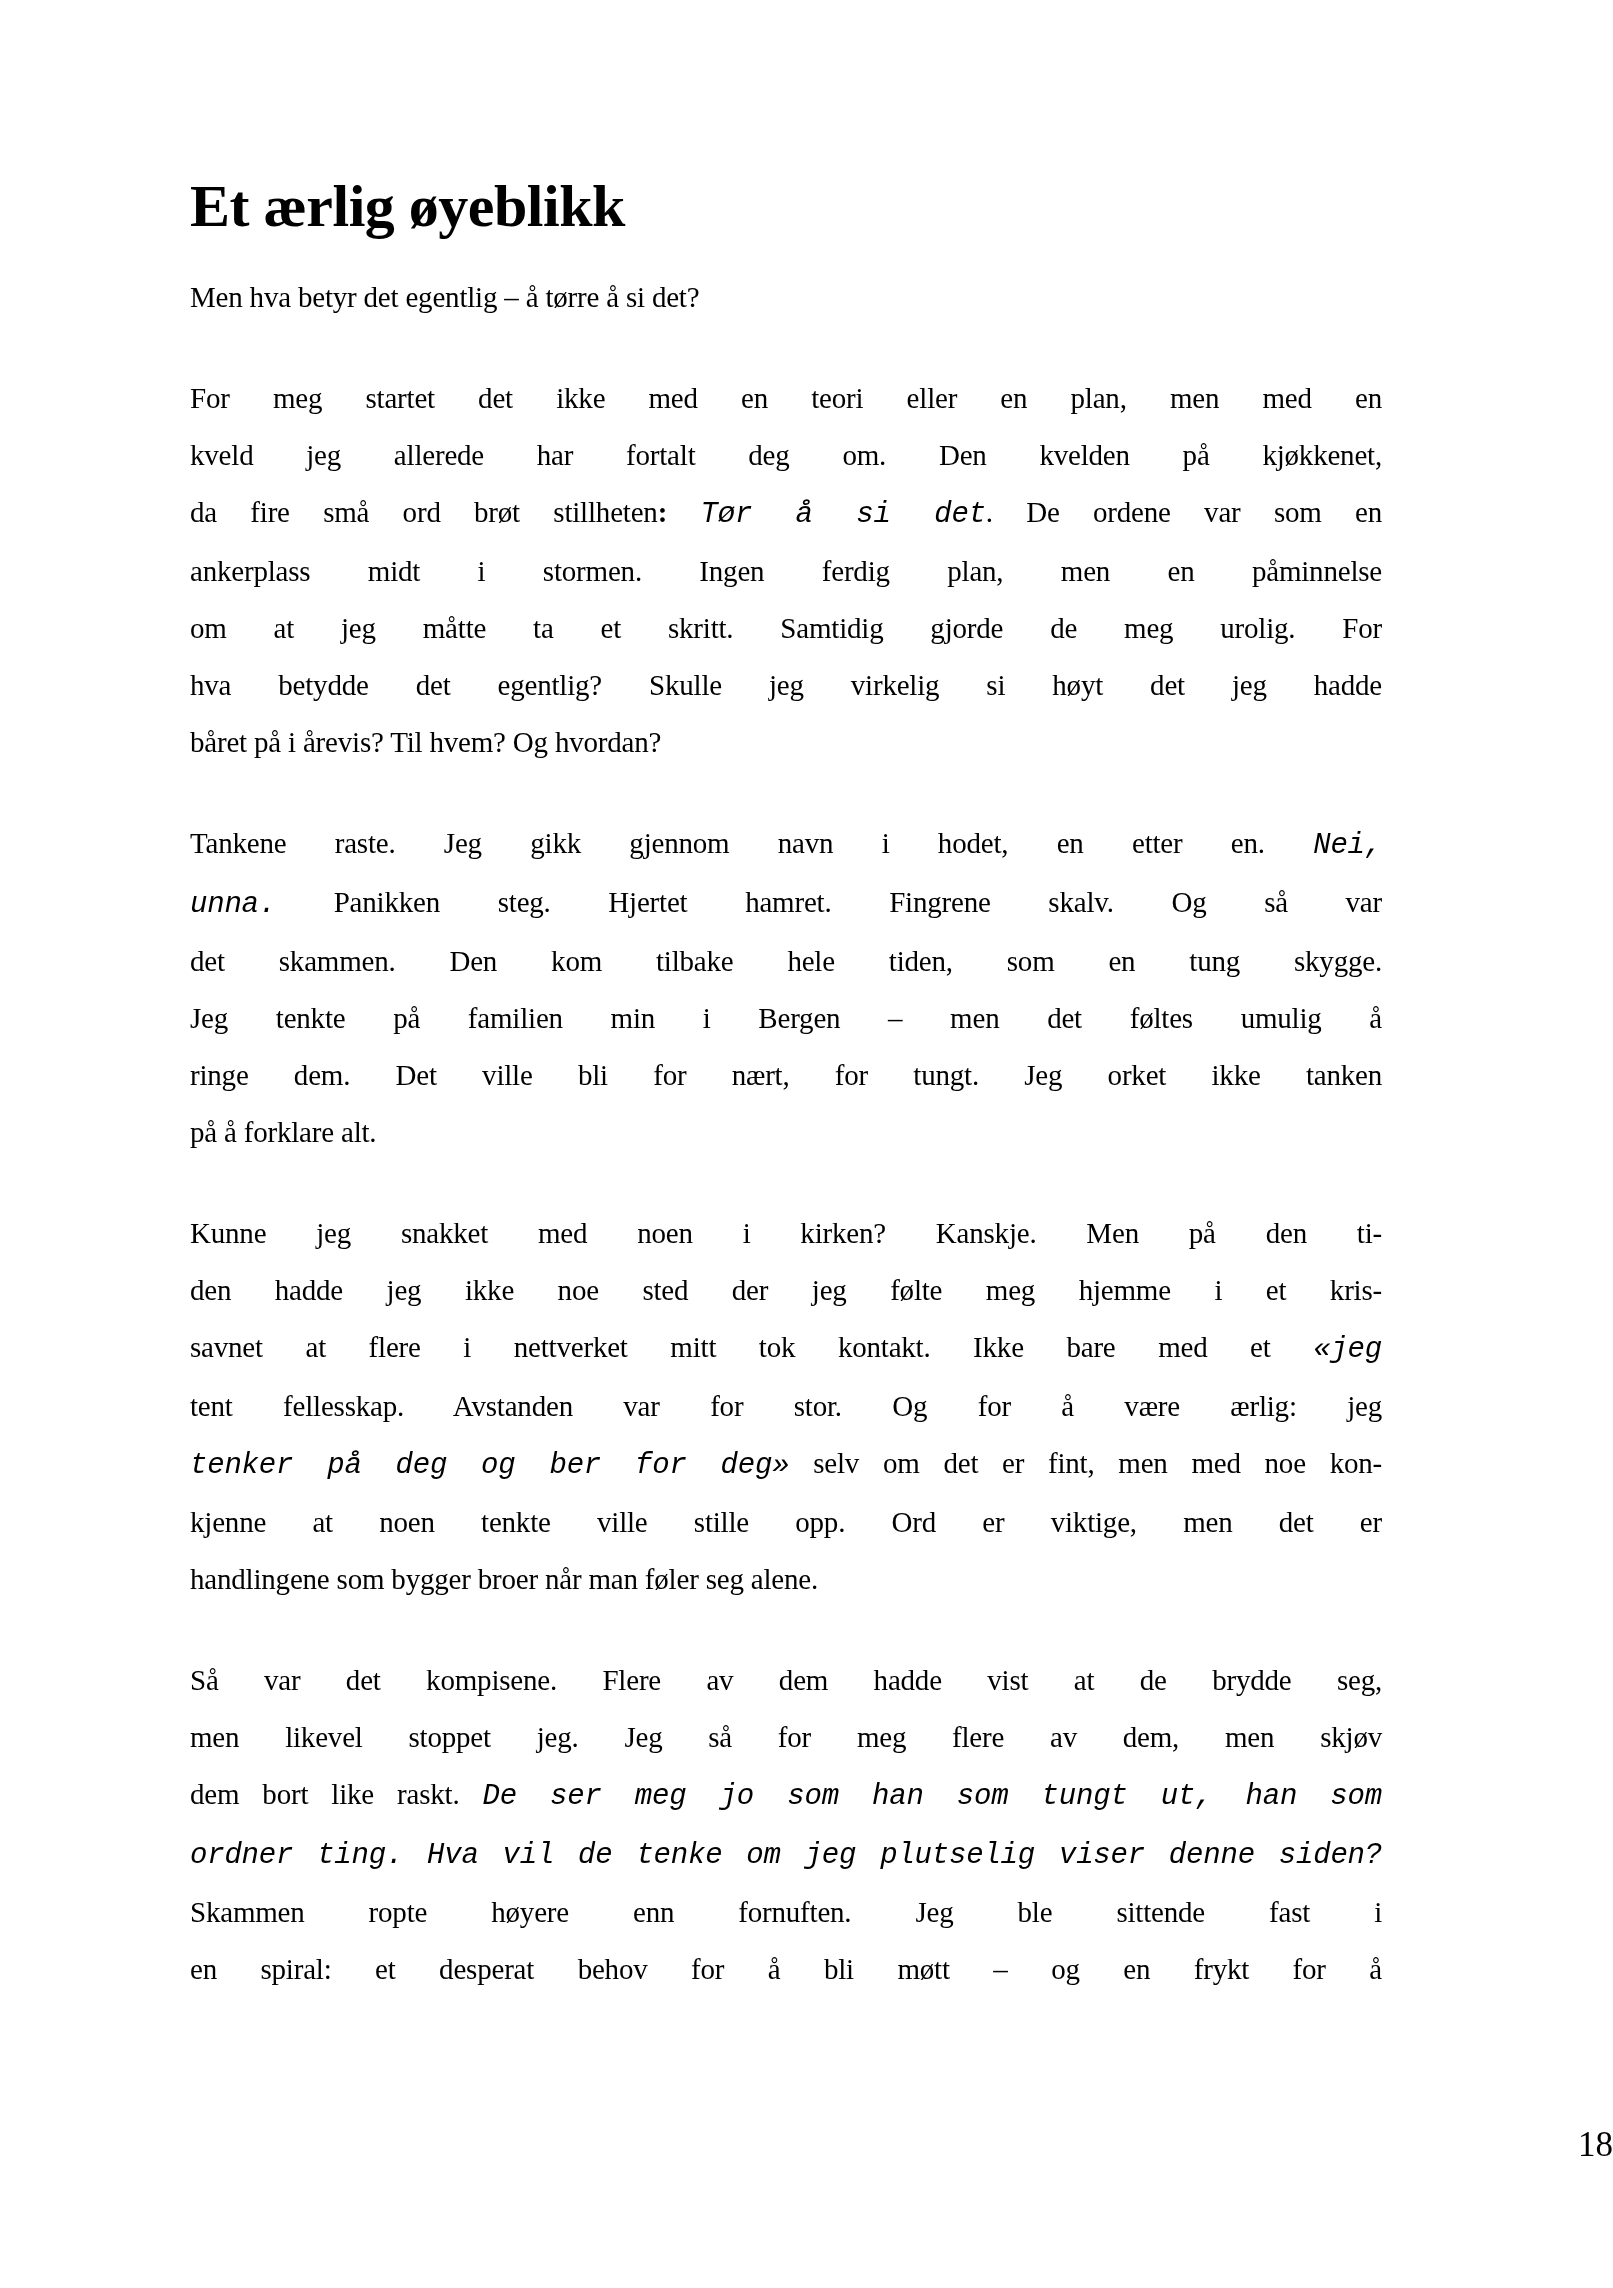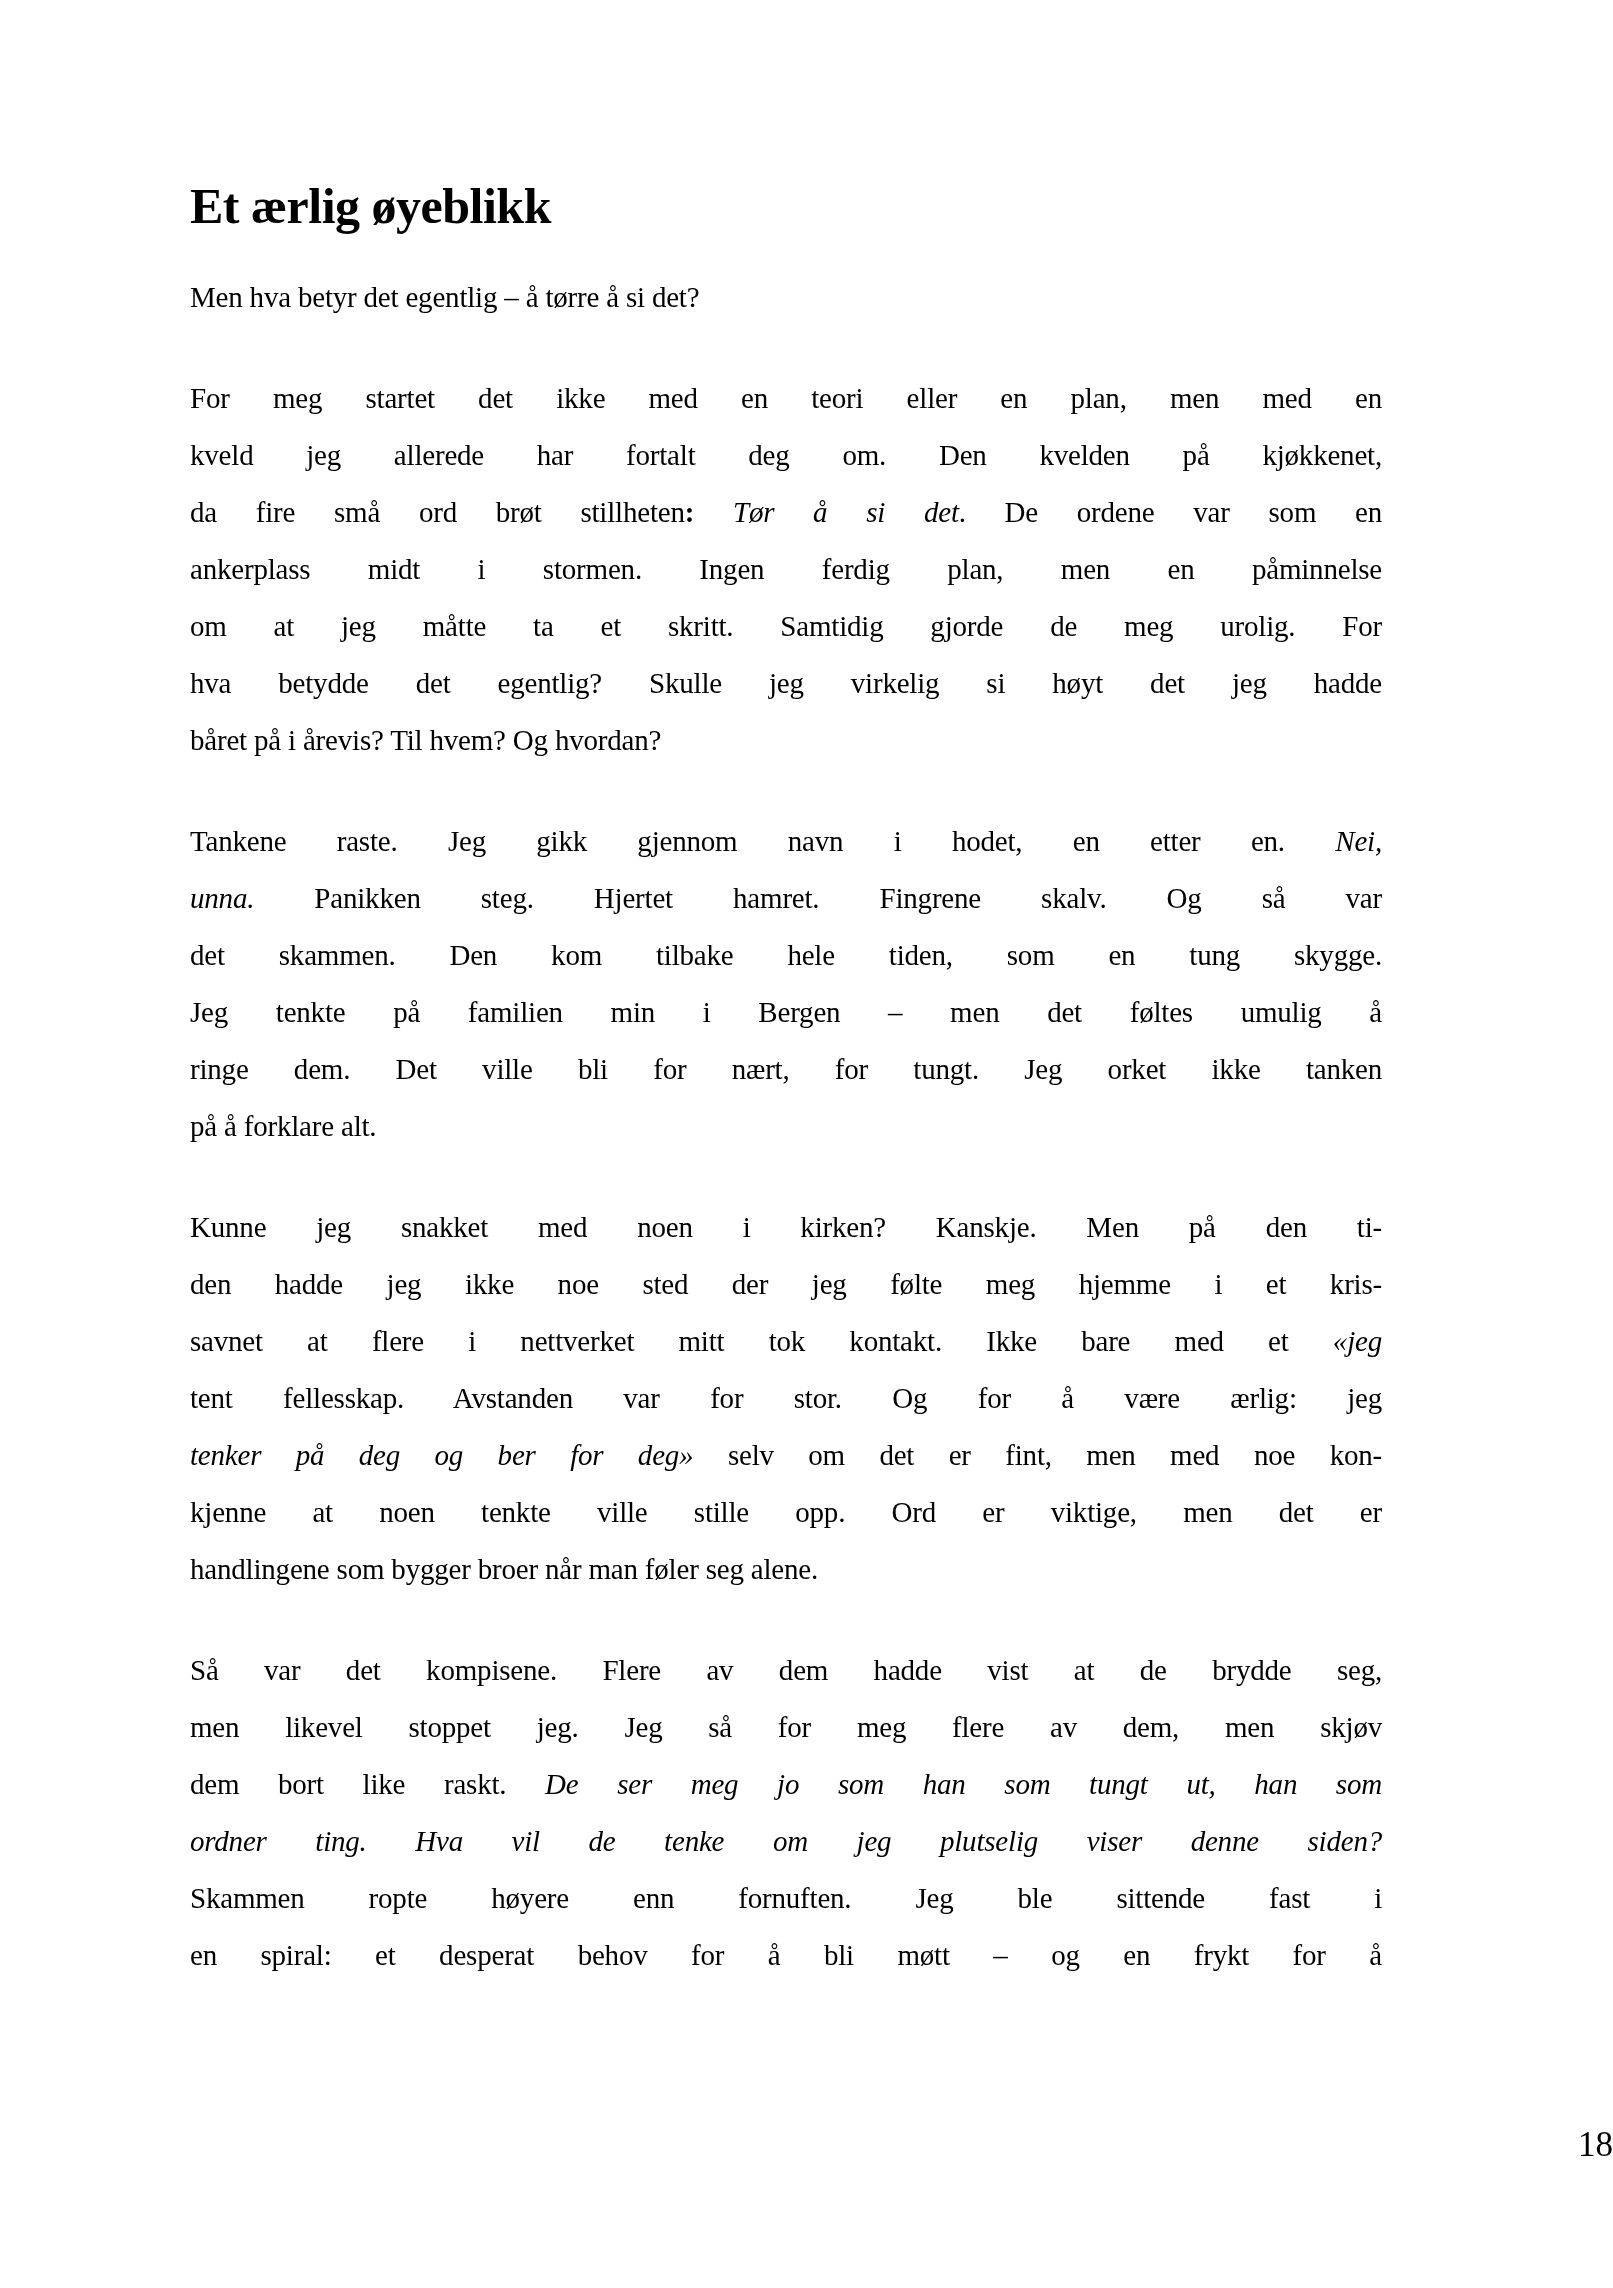--- a/index.html
+++ b/index.html
@@ -17,40 +17,40 @@
     overflow: hidden;
   }
   .content {
     position: absolute;
     left: 190px;
     top: 177px;
     width: 1192px;
   }
   h1.chapter-title {
     margin: 0 0 33px 0;
-    font-size: 50px;
+    font-size: 60px;
     line-height: 59px;
     font-weight: bold;
     letter-spacing: -0.5px;
   }
   .para {
     font-size: 29px;
     line-height: 57px;
     margin: 0 0 44px 0;
     letter-spacing: -0.2px;
   }
   .para:last-child { margin-bottom: 0; }
   .line {
     text-align: justify;
     text-align-last: justify;
   }
   .line.final {
     text-align-last: left;
   }
-  .it { font-style: italic; }
+  .it { font-style: italic; font-family: Liberation Mono, monospace; }
   .bd { font-weight: bold; }
   .pagenum {
     position: absolute;
     left: 0;
     top: 2123px;
     width: 1613px;
     text-align: right;
     font-size: 35px;
     line-height: 44px;
   }

